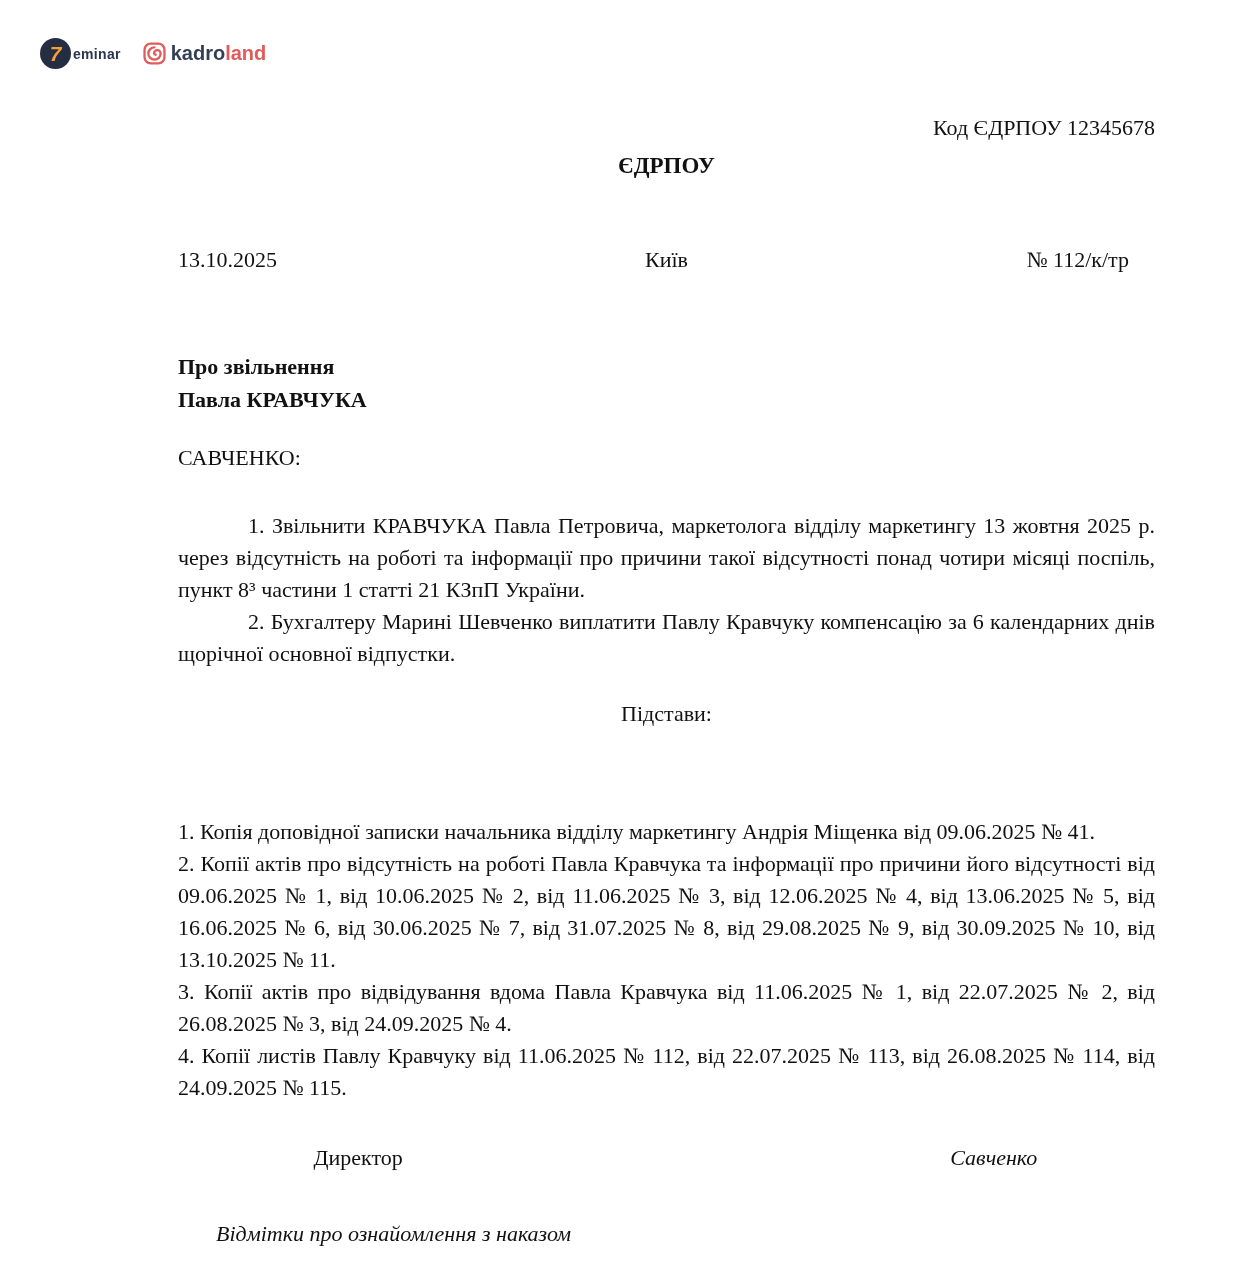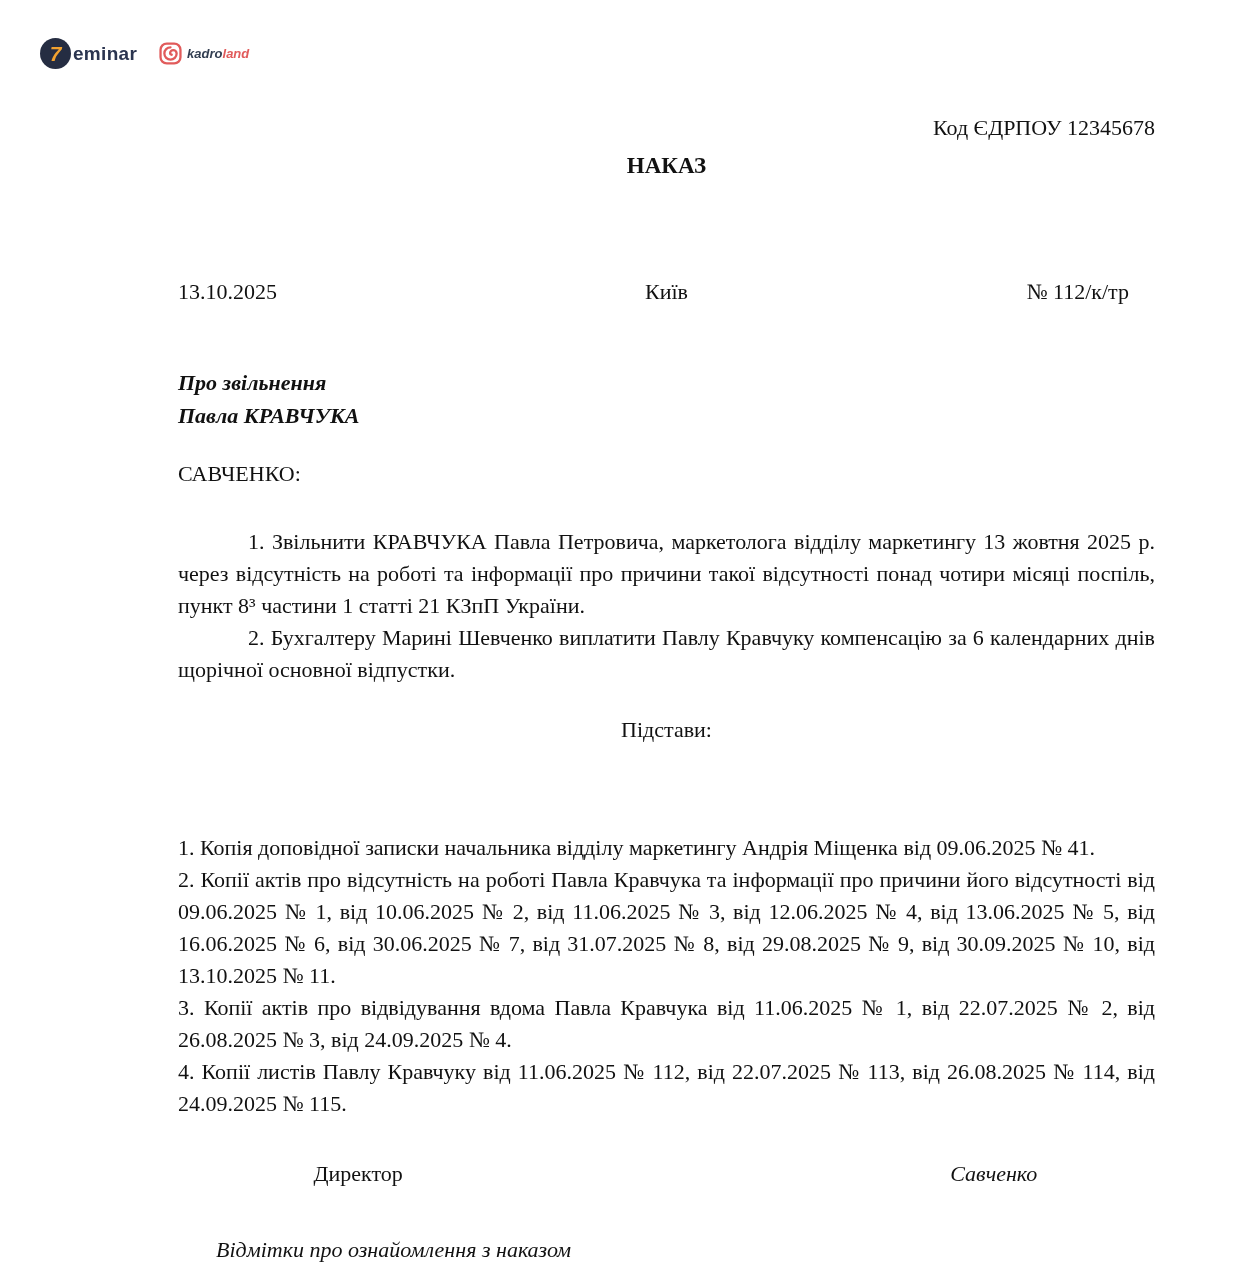--- a/index.html
+++ b/index.html
@@ -26,46 +26,46 @@
   .seven-circle {
     width: 31px; height: 31px;
     background: #252d42;
     border-radius: 50%;
     display: flex; align-items: center; justify-content: center;
     color: #f2a230;
     font-weight: bold;
     font-size: 21px;
     font-style: italic;
   }
-  .seminar-text { color: #2b3550; font-weight: bold; font-size: 19px; letter-spacing: 0.3px; }
+  .seminar-text { color: #2b3550; font-weight: bold; font-size: 14px; letter-spacing: 0.3px; }
   .logo-kadroland { display: flex; align-items: center; gap: 5px; cursor: pointer; }
-  .kadro-text { font-size: 13px; font-weight: 600; font-style: italic; }
+  .kadro-text { font-size: 20px; font-weight: 600; }
   .kadro-dark { color: #333f52; }
   .kadro-red { color: #e15b5b; }
   
   .doc {
     position: absolute;
     top: 0; left: 178px;
     width: 977px;
     font-size: 22px;
     line-height: 32px;
   }
   .title { margin-top: 112px; text-align: center; font-weight: bold; line-height: 35px; }
   .edrpou { margin-top: 18px; text-align: right; }
   .doc-type { margin-top: 6px; text-align: center; font-weight: bold; font-size: 23px; }
   .date-row {
-    margin-top: 94px;
+    margin-top: 62px;
     display: flex;
     justify-content: space-between;
     align-items: center;
   }
   .date-row .col { width: 33%; }
   .date-row .col.center { text-align: center; }
   .date-row .col.right { text-align: right; padding-right: 26px; box-sizing: border-box; }
-  .subject { margin-top: 58px; font-weight: bold; line-height: 33px; font-style: italic; }
+  .subject { margin-top: 74px; font-weight: bold; line-height: 33px; }
   .directive { margin-top: 26px; }
   .body-p {
     margin: 0;
     text-align: justify;
     text-indent: 70px;
   }
   .body-p.first { margin-top: 36px; }
   .grounds {
     margin-top: 28px;
     display: flex;
@@ -115,21 +115,21 @@
     </div>
   </div>
 
   <div class="doc">
 
     <div class="title">
     </div>
 
     <div class="edrpou">Код ЄДРПОУ 12345678</div>
 
-    <div class="doc-type">НАКАЗ</div>
+    <div class="doc-type">ЄДРПОУ</div>
 
     <div class="date-row">
       <span class="col">13.10.2025</span>
       <span class="col center">Київ</span>
       <span class="col right">№ 112/к/тр</span>
     </div>
 
     <div class="subject">
       <div>Про звільнення</div>
       <div>Павла КРАВЧУКА</div>

